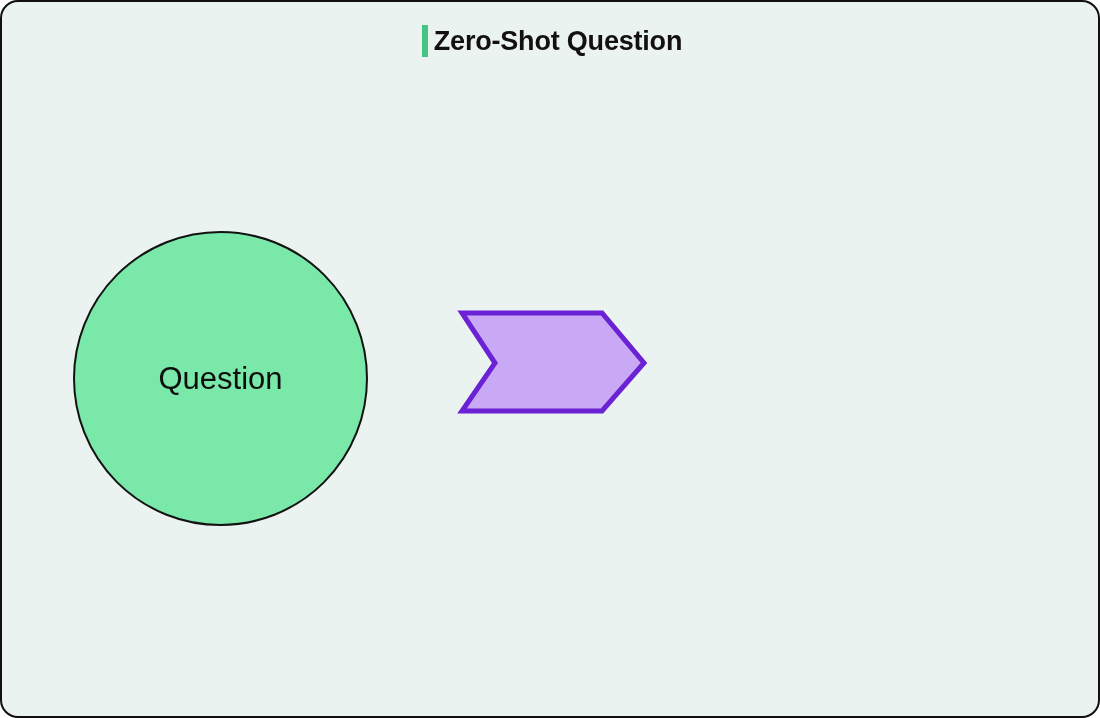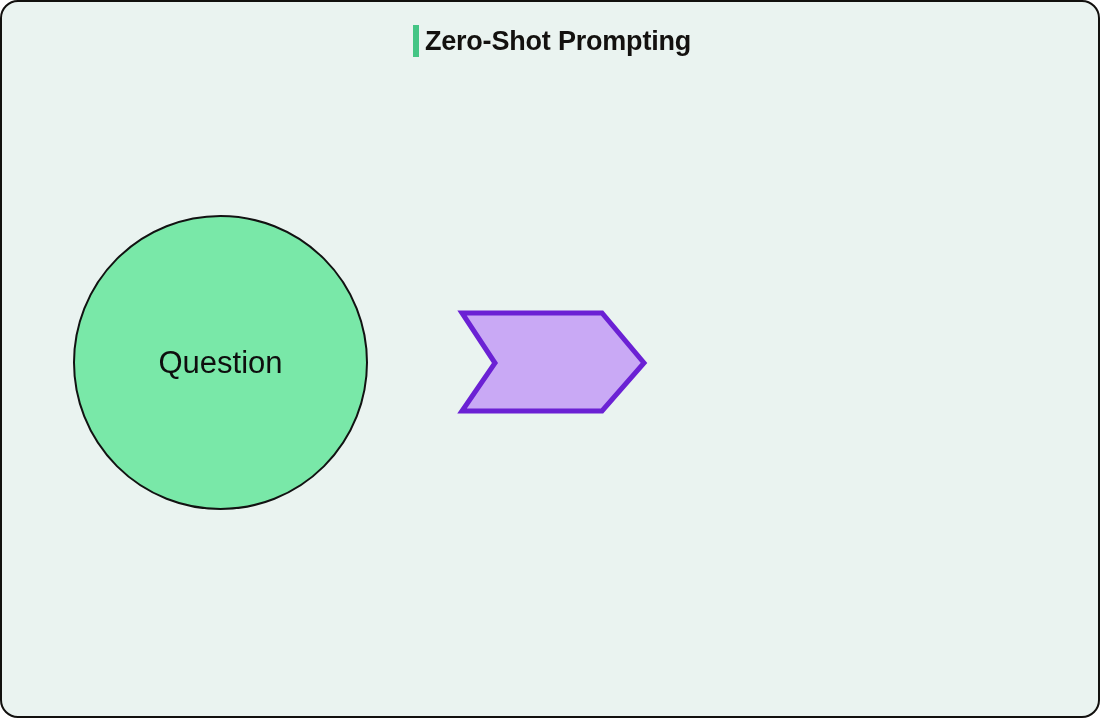--- a/index.html
+++ b/index.html
@@ -56,21 +56,21 @@
   .node {
     position: absolute;
     box-sizing: border-box;
     display: flex;
     align-items: center;
     justify-content: center;
   }
   .node-circle {
     width: 295px;
     height: 295px;
-    top: 213px;
+    top: 229px;
     border-radius: 50%;
     background: #79e8a8;
     border: 2.5px solid #121212;
   }
   #node-question { left: 71px; }
   #node-answer   { left: 735px; }
 
   .node-label {
     font-size: 31px;
     font-weight: normal;
@@ -94,21 +94,21 @@
     overflow: visible;
   }
 </style>
 </head>
 <body>
 
 <div id="canvas">
 
   <div class="title-row">
     <div class="title-marker"></div>
-    <div class="title-text">Zero-Shot Prompting</div>
+    <div class="title-text">Zero-Shot Question</div>
   </div>
 
   <div class="node node-circle" id="node-question">
     <span class="node-label">Question</span>
   </div>
 
   <div id="arrow-chevron">
     <svg viewBox="0 0 192 114" xmlns="http://www.w3.org/2000/svg">
       <polygon points="5,7 145,7 187,57 145,105 5,105 38,57" fill="#c9a9f5" stroke="#6b21d4" stroke-width="5" stroke-linejoin="miter"></polygon>
     </svg>

